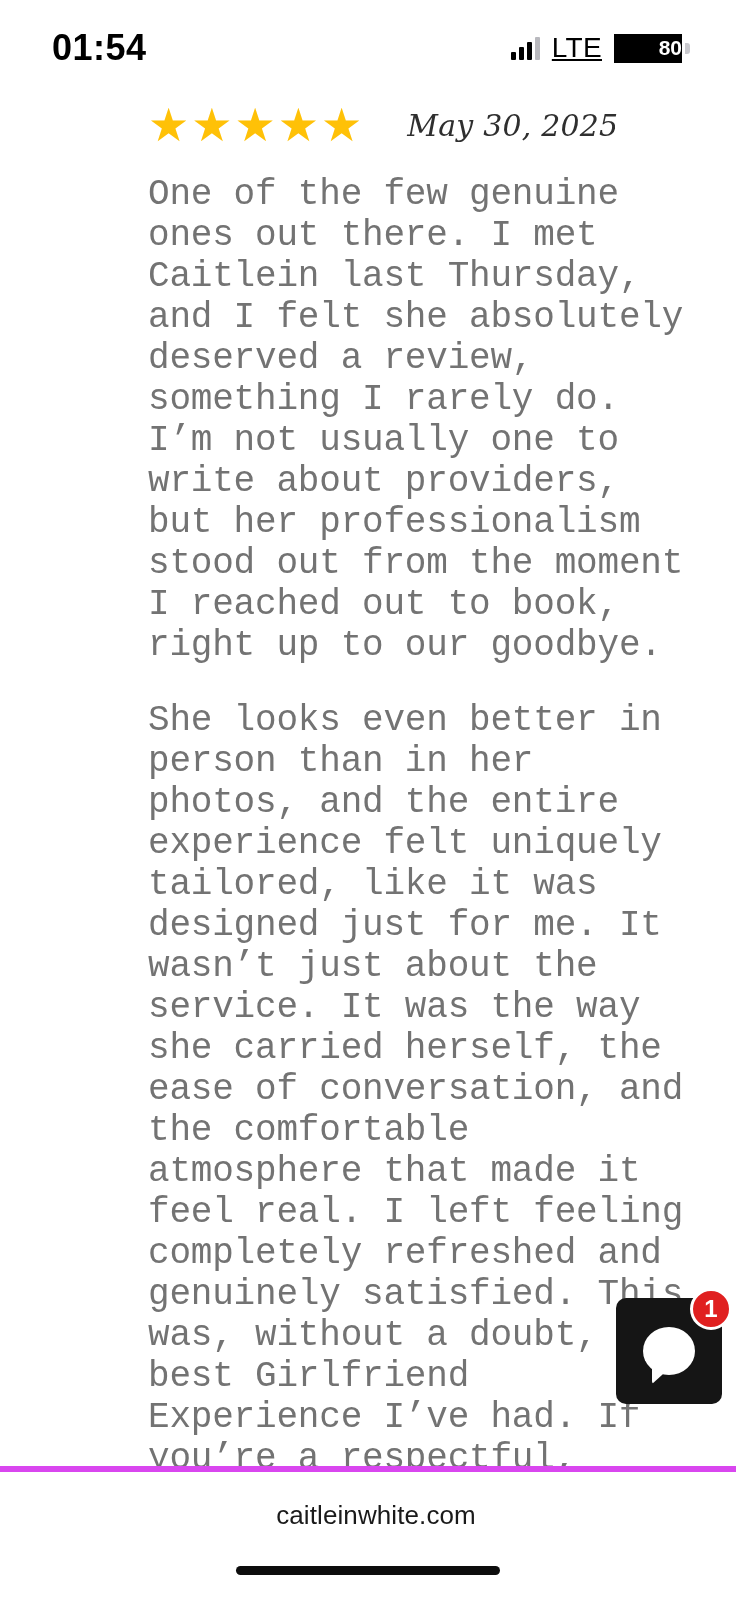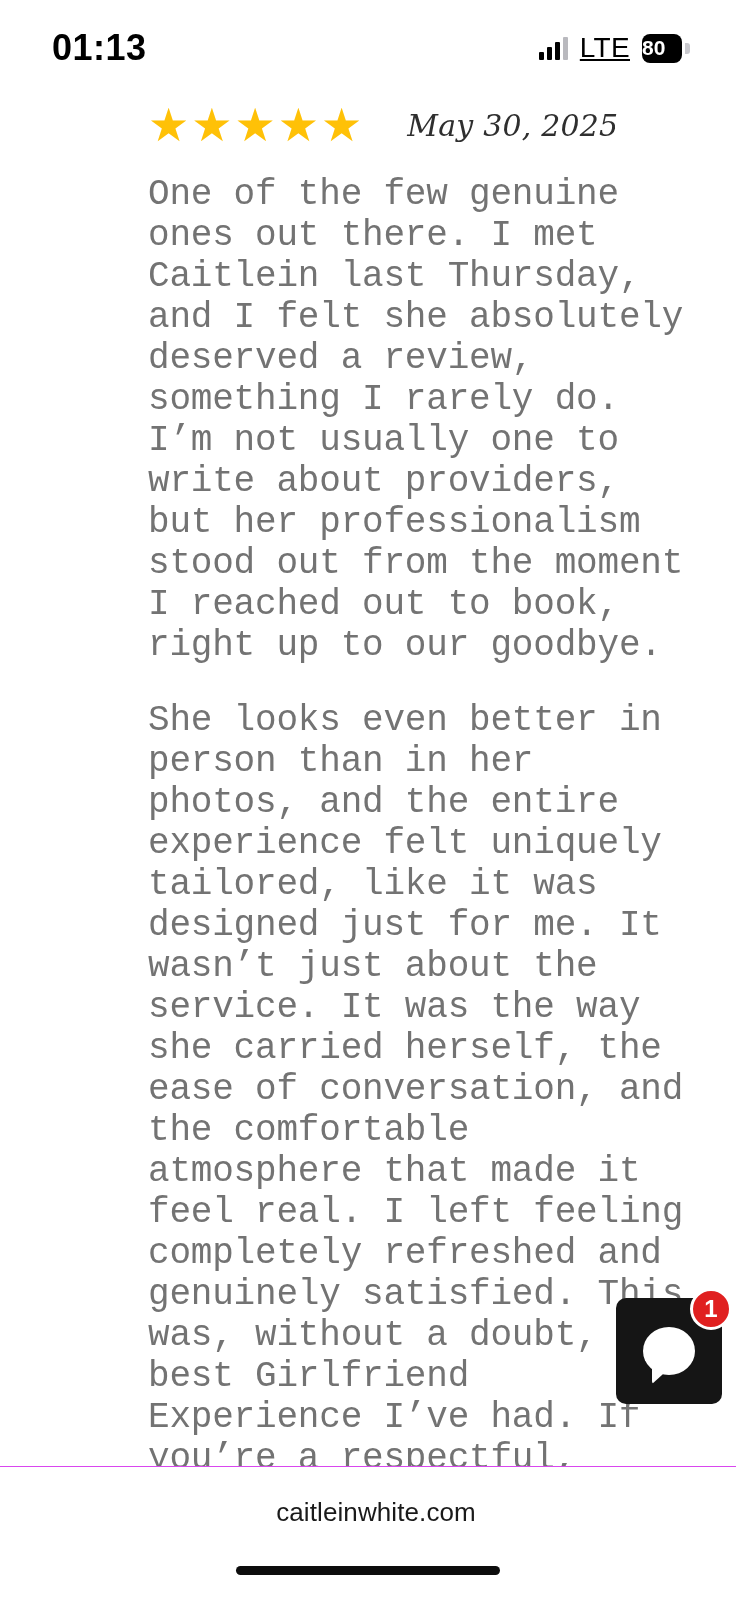--- a/index.html
+++ b/index.html
@@ -58,27 +58,27 @@
   .signal i:nth-child(4) { height: 23px; background: #b9b9be; }
   .lte {
     font-size: 28px;
     font-weight: 500;
     color: #000;
     letter-spacing: 0.3px;
     text-decoration: underline;
   }
   .battery {
     position: relative;
-    width: 40px;
+    width: 68px;
     height: 29px;
     background: #000;
-    border-radius: 8px;
-    display: flex;
-    align-items: center;
-    justify-content: flex-start;
+    border-radius: 0;
+    display: flex;
+    align-items: center;
+    justify-content: flex-end;
   }
   .battery .pct {
     color: #fff;
     font-size: 21px;
     font-weight: 700;
     letter-spacing: 0;
   }
   .battery::after {
     content: "";
     position: absolute;
@@ -225,21 +225,21 @@
     display: flex;
     align-items: center;
     justify-content: center;
     border: 3px solid #fff;
   }
 
   
   .browser-bar {
     flex: 0 0 92px;
     height: 92px;
-    border-top: 1px solid #d946ef;
+    border-top: 6px solid #d946ef;
     background: #ffffff;
     display: flex;
     align-items: center;
     justify-content: center;
     padding-left: 16px;
   }
   .domain {
     font-size: 26px;
     color: #1a1a1a;
     font-weight: 500;
@@ -260,21 +260,21 @@
     border-radius: 5px;
     background: #0d0d0d;
   }
 </style>
 </head>
 <body>
 
 <div class="phone">
 
   <div class="status-bar">
-    <div class="status-time">01:13</div>
+    <div class="status-time">01:54</div>
     <div class="status-right">
       <div class="signal">
         <i></i>
           <i></i>
           <i></i>
           <i></i>
       </div>
       <div class="lte">LTE</div>
       <div class="battery">
         <span class="pct">80</span>

